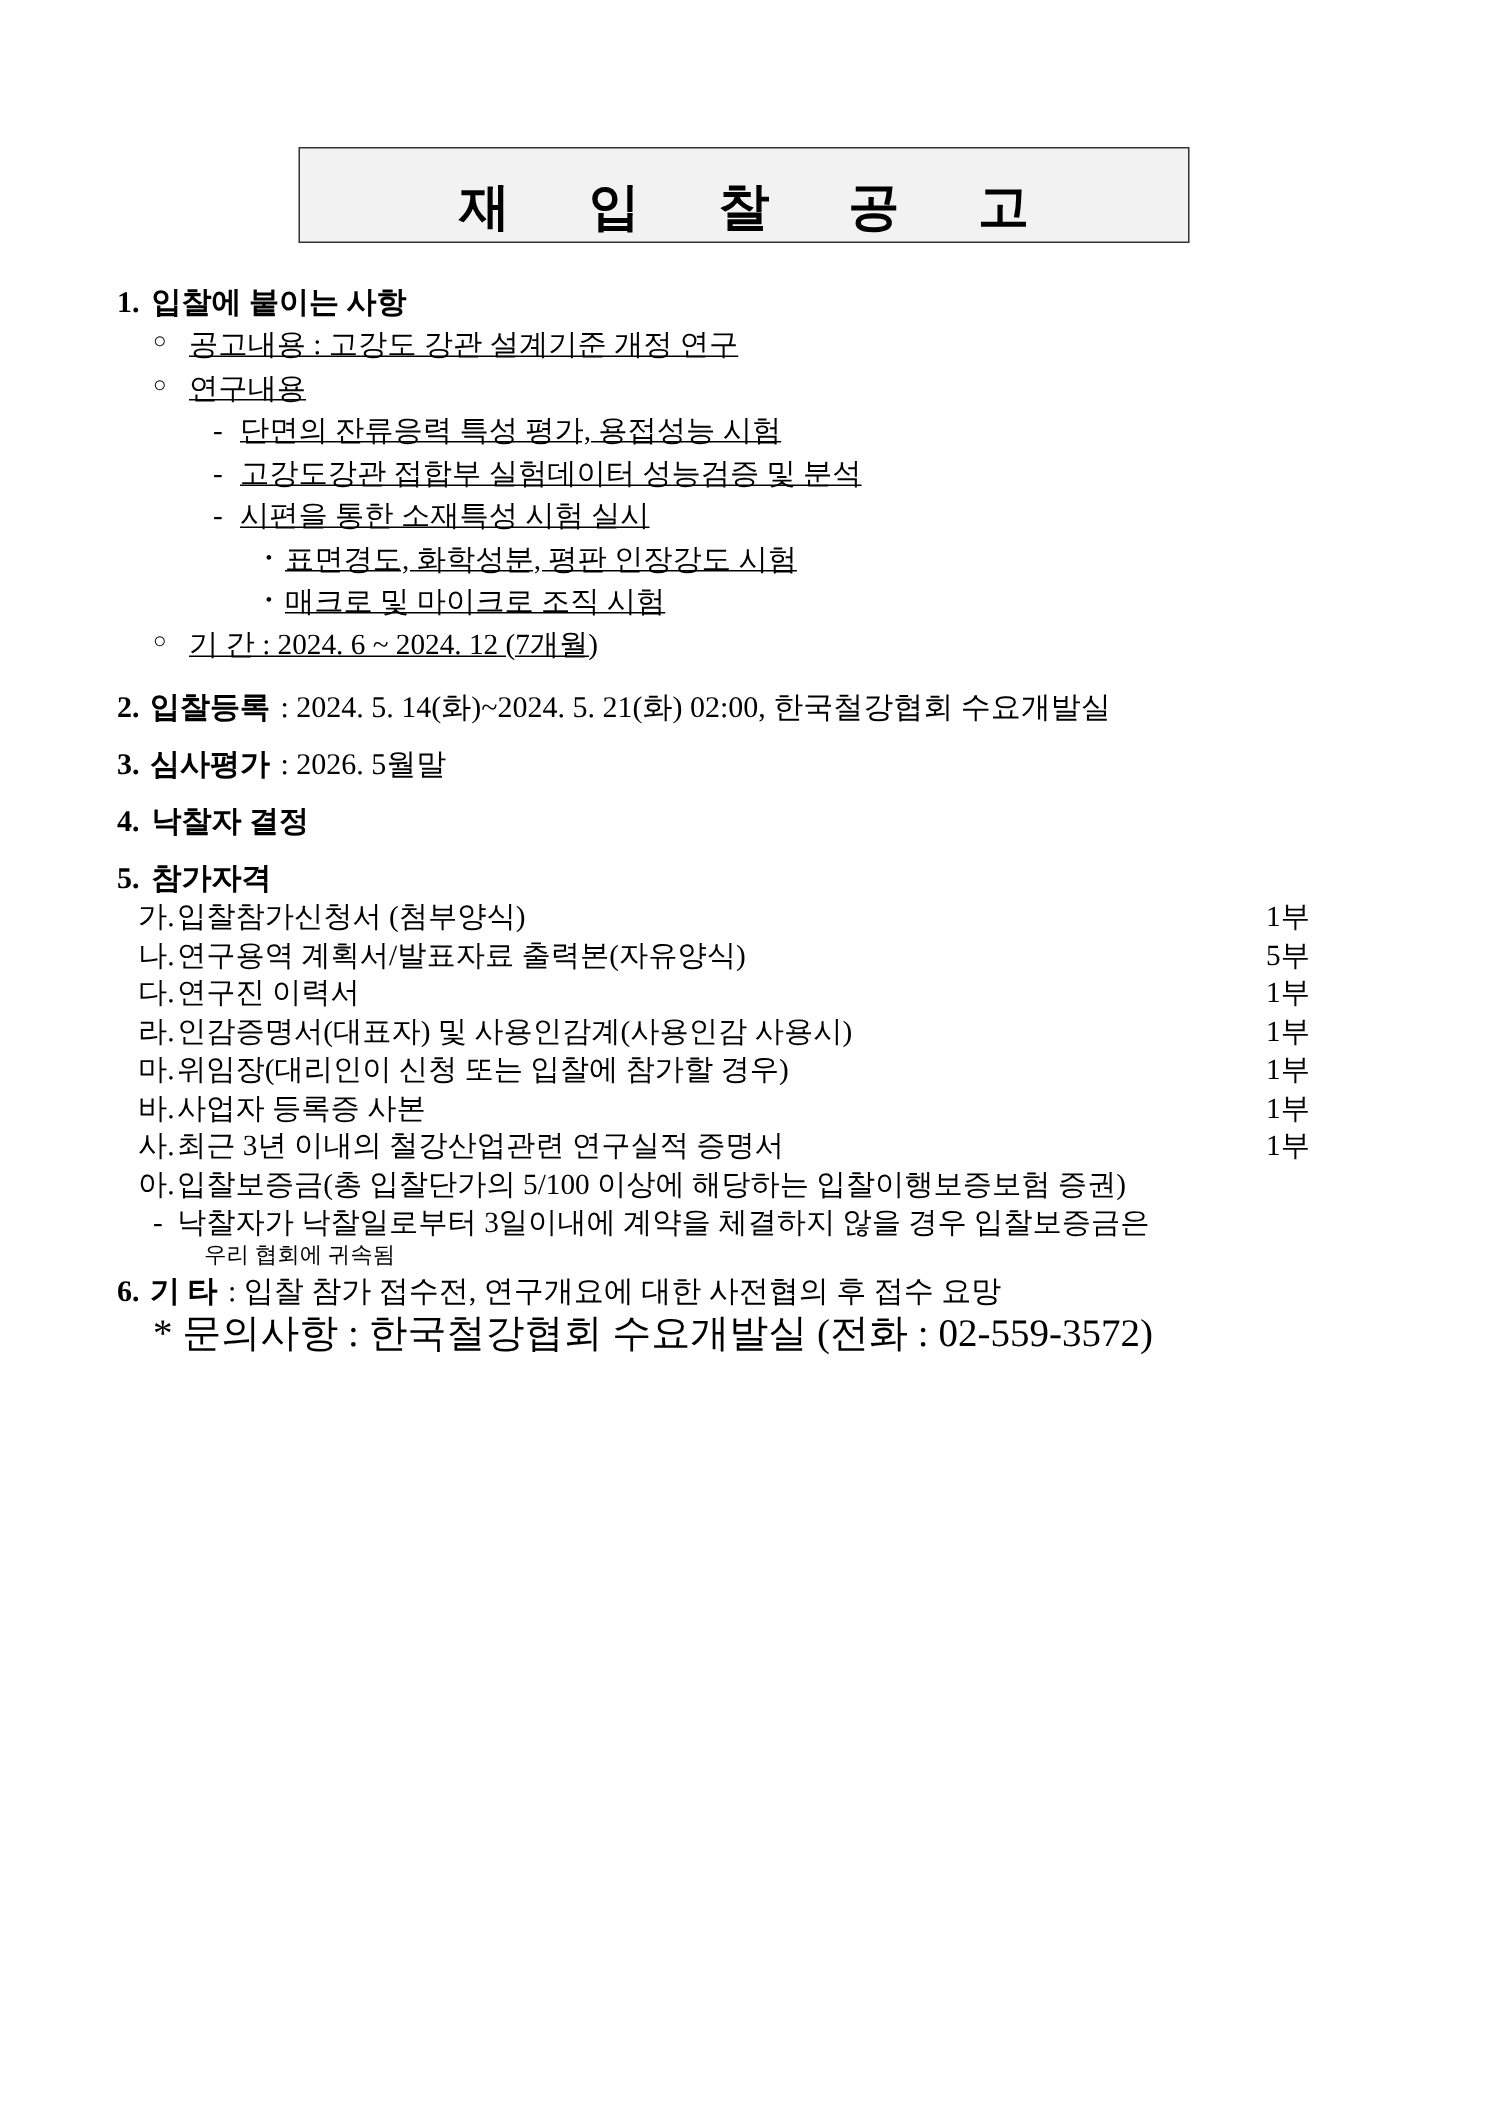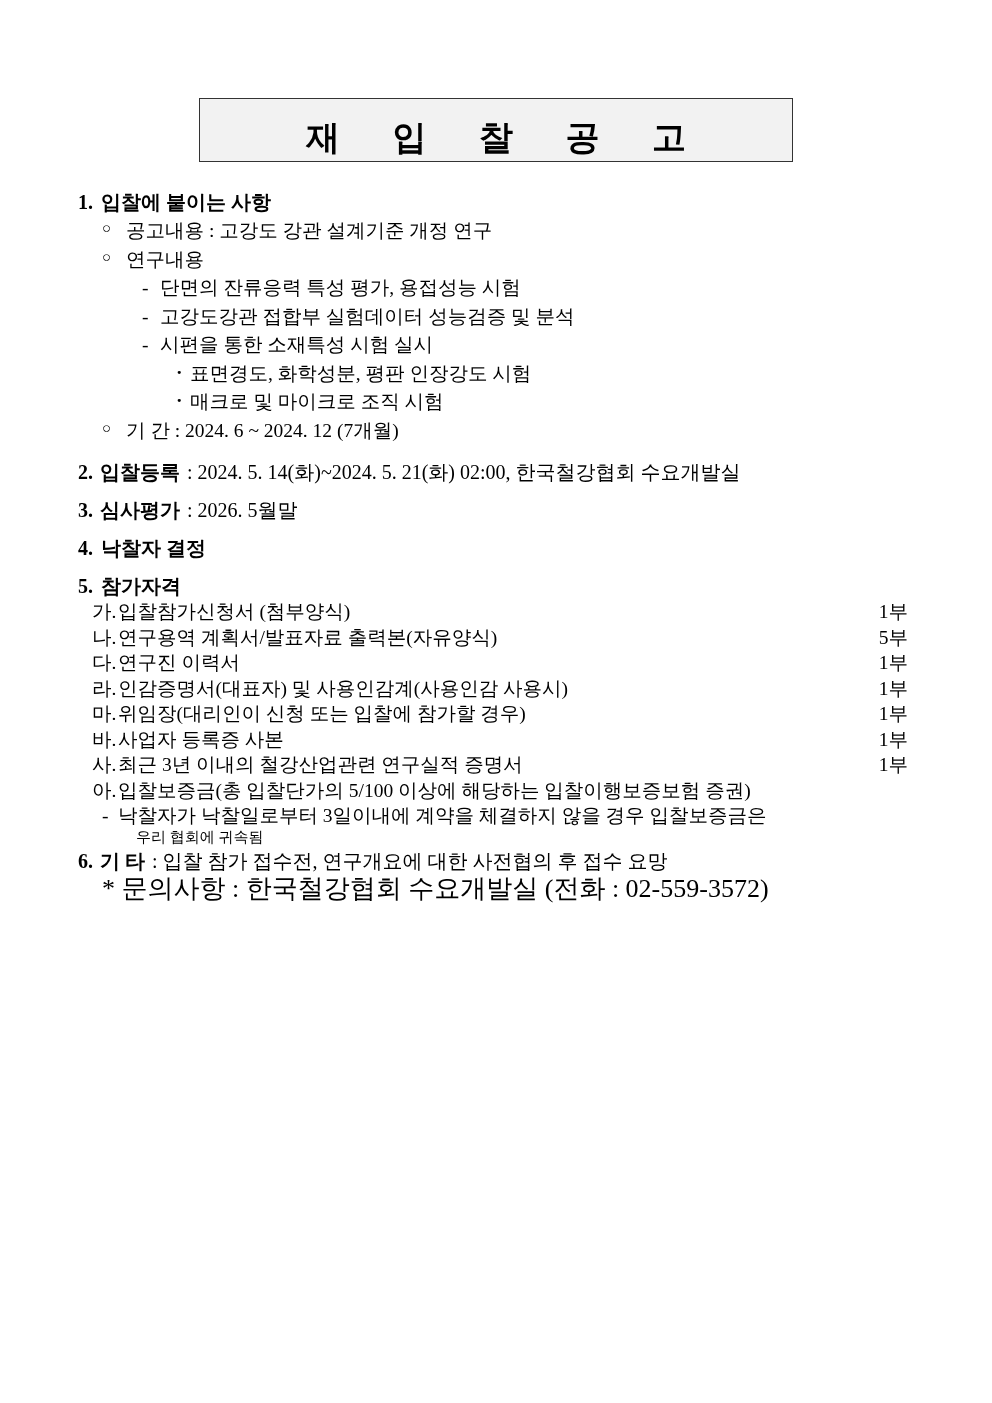--- a/index.html
+++ b/index.html
@@ -80,20 +80,21 @@
   }
   .sec-line .val {
     font-weight: normal;
     white-space: nowrap;
   }
 
   ul.lvl1 {
     list-style: none;
     margin: 9px 0 0 0;
     padding: 0 0 0 24px;
+    text-decoration: underline;
   }
   ul.lvl1 > li {
     position: relative;
     padding-left: 24px;
     margin-bottom: 9px;
     font-size: 19.5px;
     white-space: nowrap;
   }
   ul.lvl1 > li::before {
     content: "○";
@@ -157,21 +158,21 @@
   .qual-marker {
     width: 26px;
     flex: 0 0 26px;
   }
   .qual-text {
     flex: 1 1 auto;
   }
   .qual-count {
     flex: 0 0 auto;
     width: 64px;
-    text-align: right;
+    text-align: left;
     margin-left: 25px;
   }
   .qual-sub {
     padding-left: 26px;
     font-size: 19.5px;
     margin-bottom: 4px;
     position: relative;
   }
   .qual-sub .dash {
     position: absolute;

